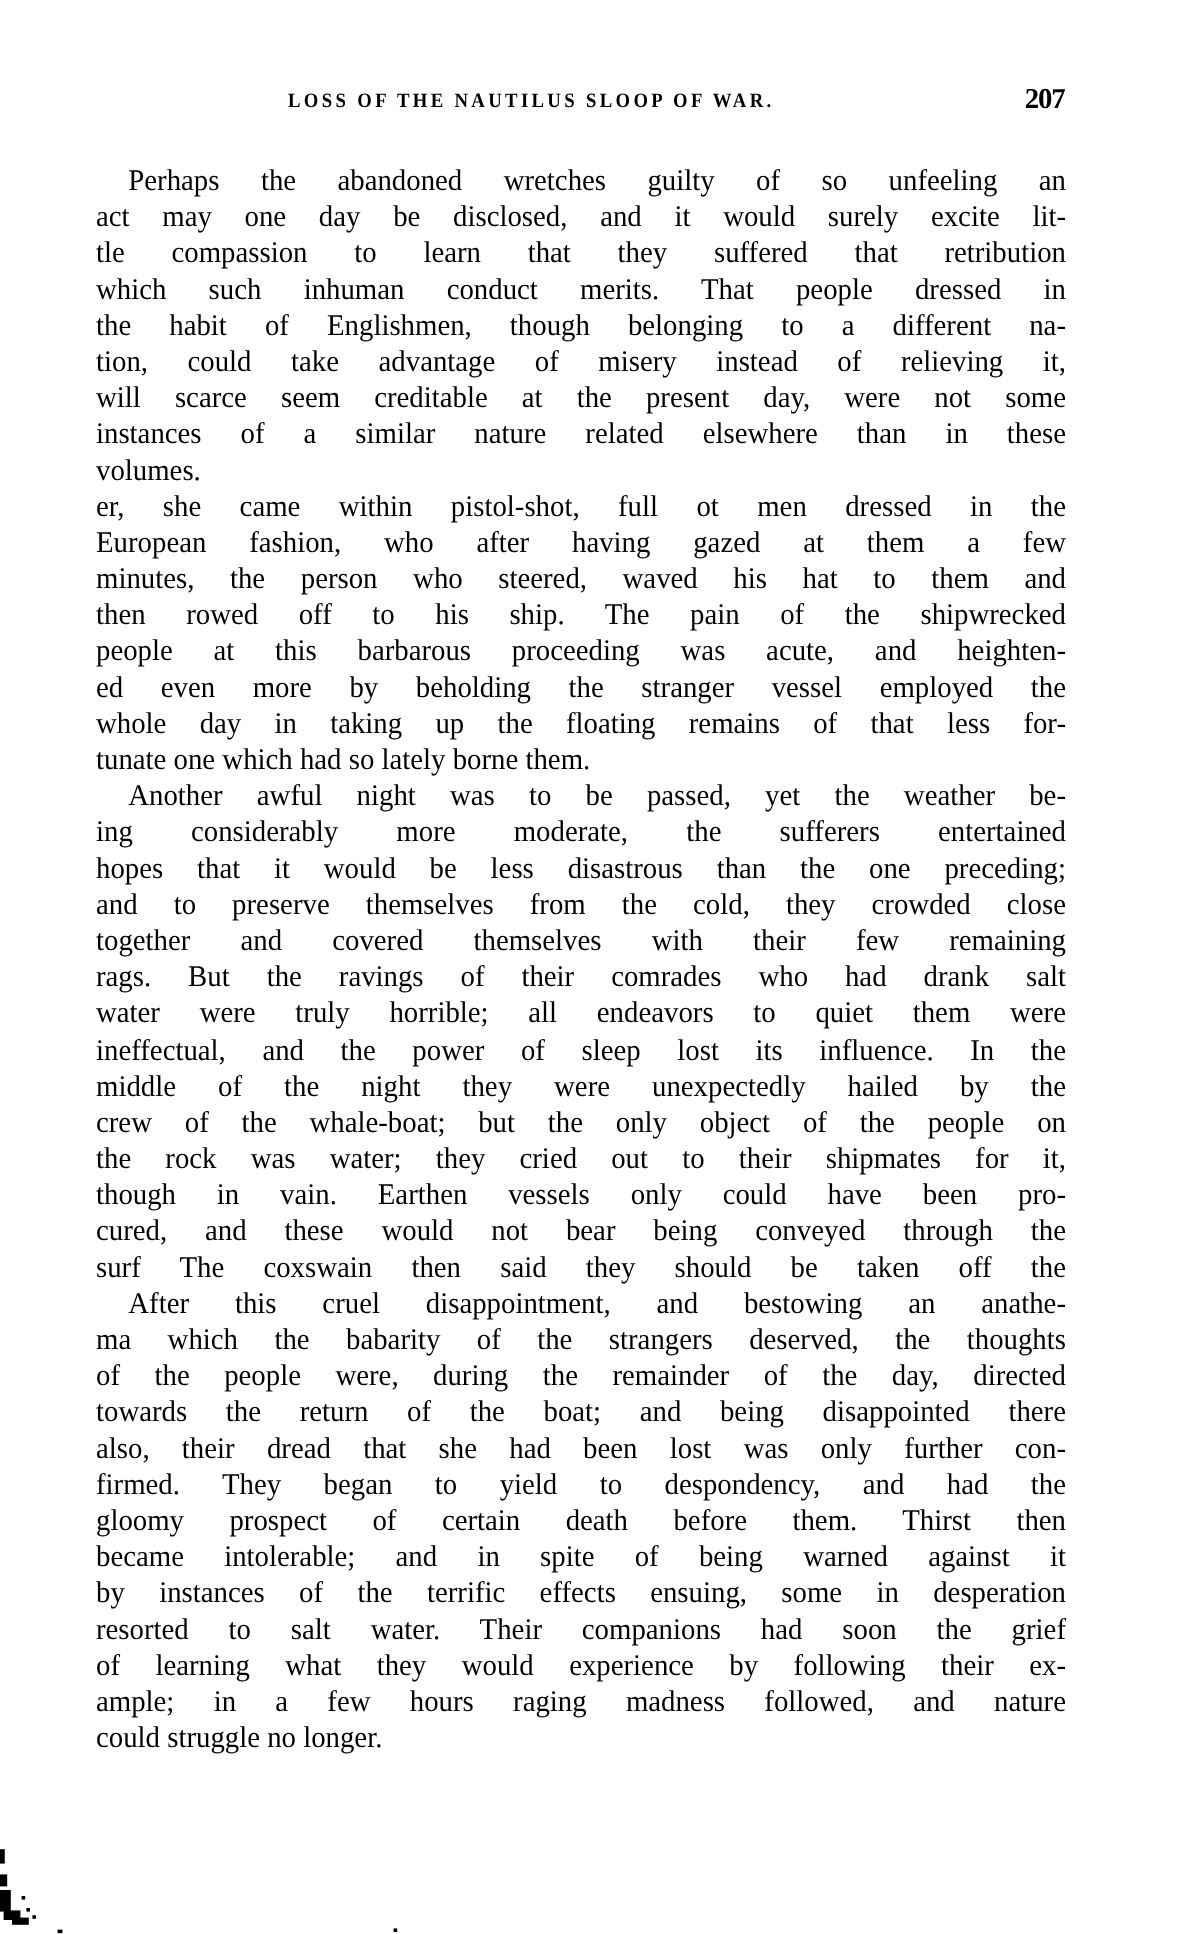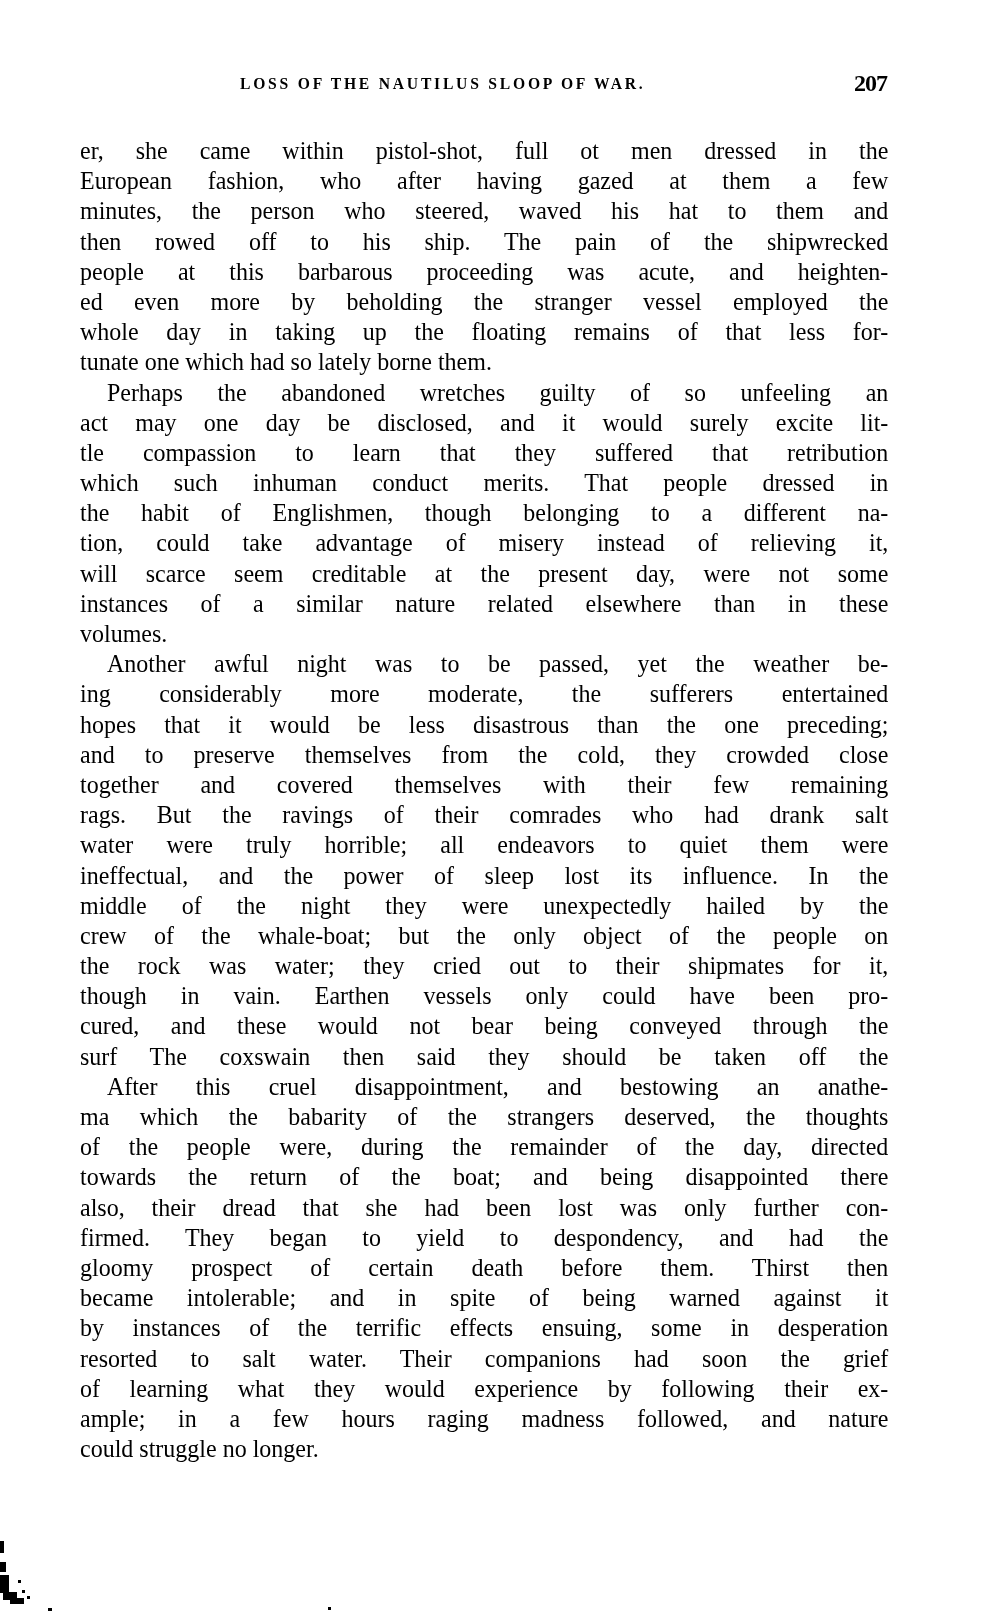--- a/index.html
+++ b/index.html
@@ -67,39 +67,39 @@
     }
   </style>
 </head>
 <body>
 
 <div class="running-head">LOSS OF THE NAUTILUS SLOOP OF WAR.</div>
 <div class="page-number">207</div>
 
 <div class="text-block">
   <div>
-    <span class="line">er, she came within pistol-shot, full ot men dressed in the</span>
-    <span class="line">European fashion, who after having gazed at them a few</span>
-    <span class="line">minutes, the person who steered, waved his hat to them and</span>
-    <span class="line">then rowed off to his ship.  The pain of the shipwrecked</span>
-    <span class="line">people at this barbarous proceeding was acute, and heighten-</span>
-    <span class="line">ed even more by beholding the stranger vessel employed the</span>
-    <span class="line">whole day in taking up the floating remains of that less for-</span>
-    <span class="line last">tunate one which had so lately borne them.</span>
-  </div>
-  <div>
     <span class="line indent">Perhaps the abandoned wretches guilty of so unfeeling an</span>
     <span class="line">act may one day be disclosed, and it would surely excite lit-</span>
     <span class="line">tle compassion to learn that they suffered that retribution</span>
     <span class="line">which such inhuman conduct merits.  That people dressed in</span>
     <span class="line">the habit of Englishmen, though belonging to a different na-</span>
     <span class="line">tion, could take advantage of misery instead of relieving it,</span>
     <span class="line">will scarce seem creditable at the present day, were not some</span>
     <span class="line">instances of a similar nature related elsewhere than in these</span>
     <span class="line last">volumes.</span>
+  </div>
+  <div>
+    <span class="line">er, she came within pistol-shot, full ot men dressed in the</span>
+    <span class="line">European fashion, who after having gazed at them a few</span>
+    <span class="line">minutes, the person who steered, waved his hat to them and</span>
+    <span class="line">then rowed off to his ship.  The pain of the shipwrecked</span>
+    <span class="line">people at this barbarous proceeding was acute, and heighten-</span>
+    <span class="line">ed even more by beholding the stranger vessel employed the</span>
+    <span class="line">whole day in taking up the floating remains of that less for-</span>
+    <span class="line last">tunate one which had so lately borne them.</span>
   </div>
   <div>
     <span class="line indent">Another awful night was to be passed, yet the weather be-</span>
     <span class="line">ing considerably more moderate, the sufferers entertained</span>
     <span class="line">hopes that it would be less disastrous than the one preceding;</span>
     <span class="line">and to preserve themselves from the cold, they crowded close</span>
     <span class="line">together and covered themselves with their few remaining</span>
     <span class="line">rags.  But the ravings of their comrades who had drank salt</span>
     <span class="line">water were truly horrible; all endeavors to quiet them were</span>
     <span class="line">ineffectual, and the power of sleep lost its influence.  In the</span>

